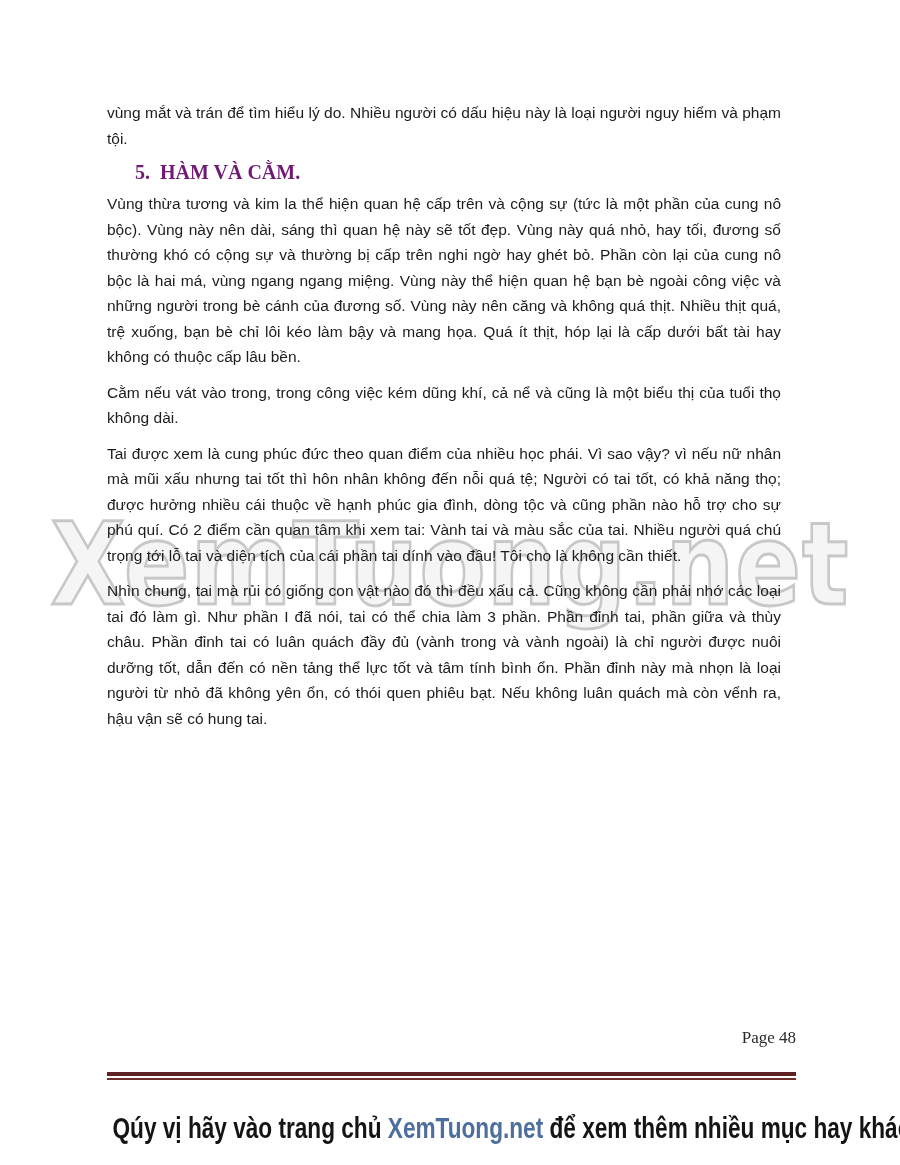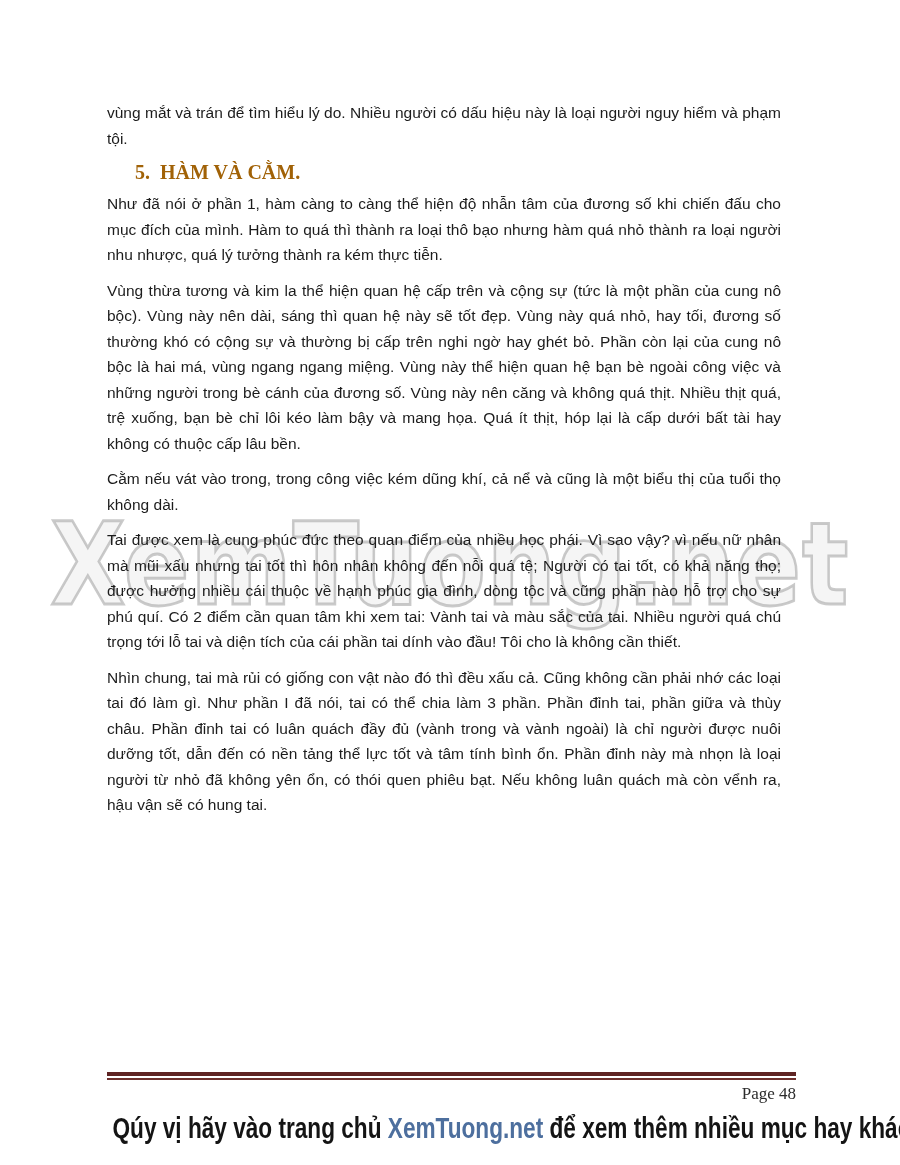--- a/index.html
+++ b/index.html
@@ -39,40 +39,40 @@
     line-height: 25.5px;
     text-align: justify;
     color: #1c1c1c;
   }
   .content h2 {
     margin: 5px 0 7px 0;
     padding-left: 28px;
     font-family: "Liberation Serif", serif;
     font-weight: bold;
     font-size: 20px;
-    color: #a16207;
+    color: #701a75;
     white-space: pre-wrap;
   }
   .footer-rule {
     position: absolute;
     left: 107px;
     right: 104px;
     top: 1072px;
     border-top: 4px solid #5e2423;
     z-index: 1;
   }
   .footer-rule::after {
     content: "";
     display: block;
     margin-top: 2px;
     border-top: 2px solid #6d2f2c;
   }
   .page-number {
     position: absolute;
-    top: 1084px;
+    top: 1028px;
     right: 104px;
     font-family: "Liberation Serif", serif;
     font-size: 17px;
     color: #2b2b2b;
     z-index: 1;
   }
   .banner {
     position: absolute;
     top: 1112px;
     left: 0;
@@ -100,21 +100,20 @@
 <div class="page">
 
   <div class="watermark">XemTuong.net</div>
 
   <div class="content">
 
     <p>vùng mắt và trán để tìm hiểu lý do. Nhiều người có dấu hiệu này là loại người nguy hiểm và phạm tội.</p>
 
     <h2>5.  HÀM VÀ CẰM.</h2>
 
-    <p>Như đã nói ở phần 1, hàm càng to càng thể hiện độ nhẫn tâm của đương số khi chiến đấu cho mục đích của mình. Hàm to quá thì thành ra loại thô bạo nhưng hàm quá nhỏ thành ra loại người nhu nhược, quá lý tưởng thành ra kém thực tiễn.</p>
 
 
     <p>Vùng thừa tương và kim la thể hiện quan hệ cấp trên và cộng sự (tức là một phần của cung nô bộc). Vùng này nên dài, sáng thì quan hệ này sẽ tốt đẹp. Vùng này quá nhỏ, hay tối, đương số thường khó có cộng sự và thường bị cấp trên nghi ngờ hay ghét bỏ. Phần còn lại của cung nô bộc là hai má, vùng ngang ngang miệng. Vùng này thể hiện quan hệ bạn bè ngoài công việc và những người trong bè cánh của đương số. Vùng này nên căng và không quá thịt. Nhiều thịt quá, trệ xuống, bạn bè chỉ lôi kéo làm bậy và mang họa. Quá ít thịt, hóp lại là cấp dưới bất tài hay không có thuộc cấp lâu bền.</p>
 
 
     <p>Cằm nếu vát vào trong, trong công việc kém dũng khí, cả nể và cũng là một biểu thị của tuổi thọ không dài.</p>
 
 
     <p>Tai được xem là cung phúc đức theo quan điểm của nhiều học phái. Vì sao vậy? vì nếu nữ nhân mà mũi xấu nhưng tai tốt thì hôn nhân không đến nỗi quá tệ; Người có tai tốt, có khả năng thọ; được hưởng nhiều cái thuộc về hạnh phúc gia đình, dòng tộc và cũng phần nào hỗ trợ cho sự phú quí. Có 2 điểm cần quan tâm khi xem tai: Vành tai và màu sắc của tai. Nhiều người quá chú trọng tới lỗ tai và diện tích của cái phần tai dính vào đầu! Tôi cho là không cần thiết.</p>
 

